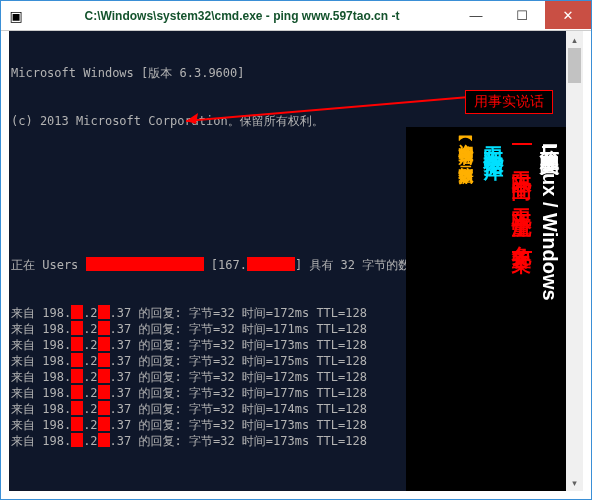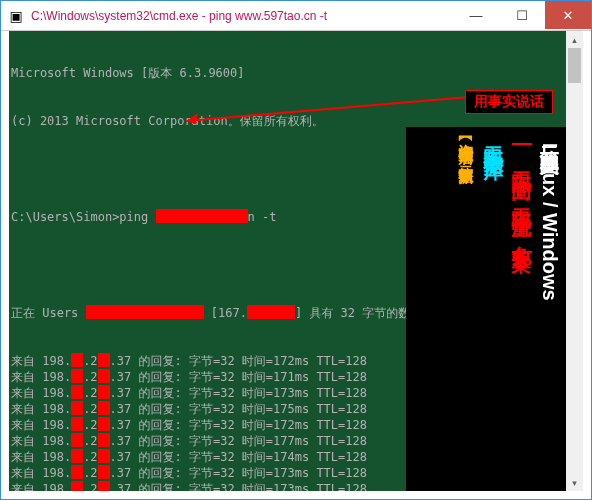--- a/index.html
+++ b/index.html
@@ -1,34 +1,34 @@
 <!DOCTYPE html>
 <html><head>
 <meta charset="utf-8">
 <style>
 * { margin: 0; padding: 0; box-sizing: border-box; }
 body { width: 592px; height: 500px; font-family: "Microsoft YaHei", sans-serif; background: #fff; overflow: hidden; }
 .window { width: 592px; height: 500px; border: 1px solid #3a8fd6; display: flex; flex-direction: column; }
 .titlebar { height: 30px; background: #fff; display: flex; align-items: center; border-bottom: 1px solid #ccc; }
 .app-icon { width: 30px; height: 30px; display: flex; align-items: center; justify-content: center; font-size: 14px; }
-.title-text { flex: 1; font-size: 12px; color: #be185d; }
+.title-text { flex: 1; text-align: center; font-size: 12px; color: #14532d; font-weight: bold; }
 .win-controls { display: flex; height: 100%; }
 .win-btn { width: 46px; height: 28px; display: flex; align-items: center; justify-content: center; font-size: 13px; cursor: pointer; }
 .win-btn.min { color: #333; }
 .win-btn.max { color: #333; }
 .win-btn.close { background: #c94f44; color: #fff; }
 .content-wrap { flex: 1; background: #fff; padding: 0 8px 8px 8px; position: relative; overflow: hidden; }
-.terminal { width: 100%; height: 100%; background: #14532d; color: #b3b3b3; font-family: "NSimSun", "SimSun", Consolas, monospace; font-size: 12px; line-height: 16px; padding: 2px 0 0 2px; white-space: pre; position: relative; overflow: hidden; }
+.terminal { width: 100%; height: 100%; background: #0f172a; color: #b3b3b3; font-family: "NSimSun", "SimSun", Consolas, monospace; font-size: 12px; line-height: 16px; padding: 2px 0 0 2px; white-space: pre; position: relative; overflow: hidden; }
 .term-line { white-space: pre; height: 16px; }
 .red-bar { display: inline-block; background: #ff0000; vertical-align: top; }
 .scrollbar { position: absolute; right: 8px; top: 0; bottom: 8px; width: 17px; background: #f0f0f0; display: flex; flex-direction: column; }
 .sb-btn { height: 17px; background: #f0f0f0; display: flex; align-items: center; justify-content: center; font-size: 9px; color: #606060; cursor: pointer; }
 .sb-track { flex: 1; background: #f0f0f0; position: relative; }
 .sb-thumb { position: absolute; top: 0; left: 2px; right: 2px; height: 35px; background: #c2c2c2; }
-.annotation-box { position: absolute; top: 59px; right: 38px; border: 1px solid #ff0000; color: #ff0000; font-size: 14px; padding: 2px 8px; background: #000; z-index: 10; font-weight: bold; }
+.annotation-box { position: absolute; top: 59px; right: 38px; border: 1px solid #ff0000; color: #ff0000; font-size: 14px; padding: 2px 8px; background: #000; z-index: 10; }
 .arrow-svg { position: absolute; top: 45px; left: 185px; z-index: 9; pointer-events: none; }
 .ad-overlay { position: absolute; right: 25px; top: 96px; bottom: 8px; width: 160px; background: #000; display: flex; flex-direction: row-reverse; justify-content: flex-start; padding: 4px 2px; z-index: 8; }
 .ad-col { writing-mode: vertical-rl; text-orientation: upright; font-size: 20px; font-weight: bold; letter-spacing: 3px; line-height: 28px; }
 .ad-col.white { color: #fff; }
 .ad-col.red { color: #ff0000; }
 .ad-col.blue { color: #00e0ff; }
 .ad-col.orange { color: #ffb000; font-size: 15px; letter-spacing: 1px; }
 .ad-col .ltr { writing-mode: vertical-rl; text-orientation: sideways; letter-spacing: 0; }
 </style>
 </head>
@@ -45,21 +45,20 @@
       <div class="win-btn close">✕</div>
     </div>
   </div>
 
   <div class="content-wrap">
 
     <div class="terminal">
       <div class="term-line">Microsoft Windows [版本 6.3.9600]</div>
       <div class="term-line">(c) 2013 Microsoft Corporation。保留所有权利。</div>
       <div class="term-line"></div>
-      <div class="term-line"><span>C:\Users\Simon&gt;ping </span><span class="red-bar" style="width:92px;height:14px;"></span><span>n -t</span></div>
       <div class="term-line"></div>
       <div class="term-line"><span>正在 Users </span><span class="red-bar" style="width:118px;height:14px;"></span><span> [167.</span><span class="red-bar" style="width:48px;height:14px;"></span><span>] 具有 32 字节的数据:</span></div>
       <div id="ping-rows"><div class="term-line"><span>来自 198.</span><span class="red-bar" style="width:12px;height:14px;"></span><span>.2</span><span class="red-bar" style="width:12px;height:14px;"></span><span>.37 的回复: 字节=32 时间=172ms</span><span> TTL=128</span></div><div class="term-line"><span>来自 198.</span><span class="red-bar" style="width:12px;height:14px;"></span><span>.2</span><span class="red-bar" style="width:12px;height:14px;"></span><span>.37 的回复: 字节=32 时间=171ms</span><span> TTL=128</span></div><div class="term-line"><span>来自 198.</span><span class="red-bar" style="width:12px;height:14px;"></span><span>.2</span><span class="red-bar" style="width:12px;height:14px;"></span><span>.37 的回复: 字节=32 时间=173ms</span><span> TTL=128</span></div><div class="term-line"><span>来自 198.</span><span class="red-bar" style="width:12px;height:14px;"></span><span>.2</span><span class="red-bar" style="width:12px;height:14px;"></span><span>.37 的回复: 字节=32 时间=175ms</span><span> TTL=128</span></div><div class="term-line"><span>来自 198.</span><span class="red-bar" style="width:12px;height:14px;"></span><span>.2</span><span class="red-bar" style="width:12px;height:14px;"></span><span>.37 的回复: 字节=32 时间=172ms</span><span> TTL=128</span></div><div class="term-line"><span>来自 198.</span><span class="red-bar" style="width:12px;height:14px;"></span><span>.2</span><span class="red-bar" style="width:12px;height:14px;"></span><span>.37 的回复: 字节=32 时间=177ms</span><span> TTL=128</span></div><div class="term-line"><span>来自 198.</span><span class="red-bar" style="width:12px;height:14px;"></span><span>.2</span><span class="red-bar" style="width:12px;height:14px;"></span><span>.37 的回复: 字节=32 时间=174ms</span><span> TTL=128</span></div><div class="term-line"><span>来自 198.</span><span class="red-bar" style="width:12px;height:14px;"></span><span>.2</span><span class="red-bar" style="width:12px;height:14px;"></span><span>.37 的回复: 字节=32 时间=173ms</span><span> TTL=128</span></div><div class="term-line"><span>来自 198.</span><span class="red-bar" style="width:12px;height:14px;"></span><span>.2</span><span class="red-bar" style="width:12px;height:14px;"></span><span>.37 的回复: 字节=32 时间=173ms</span><span> TTL=128</span></div></div>
     </div>
 
     <div class="annotation-box">用事实说话</div>
 
     <svg class="arrow-svg" width="310" height="50">
       <line x1="0" y1="45" x2="295" y2="20" stroke="#ff0000" stroke-width="2"></line>
       <polygon points="0,45 12,37 10,48" fill="#ff0000"></polygon>

